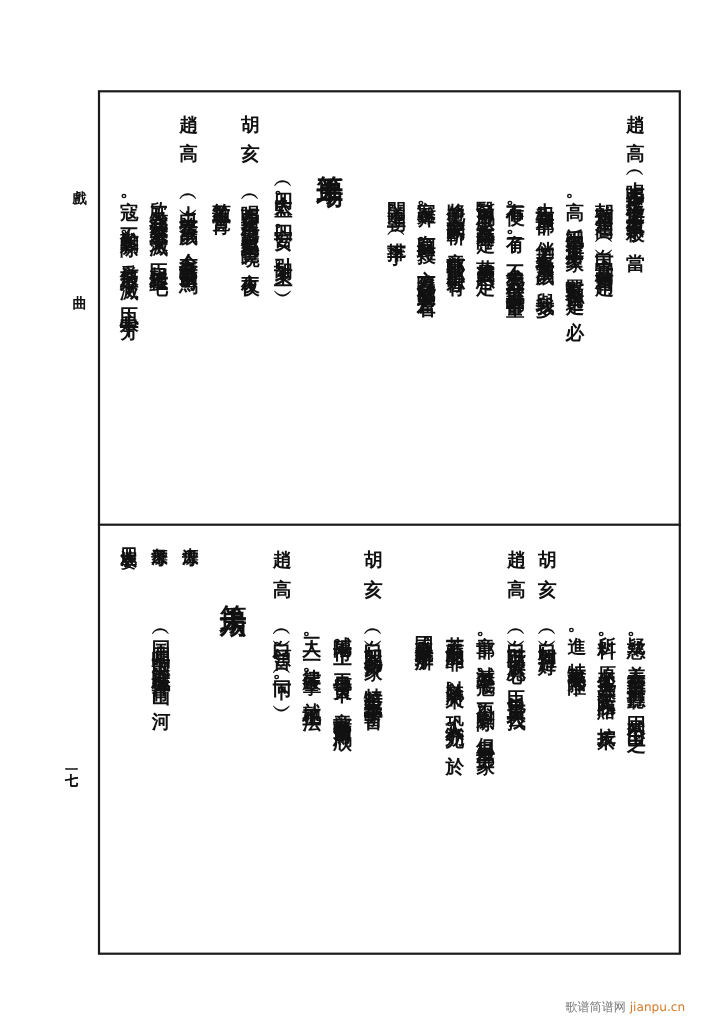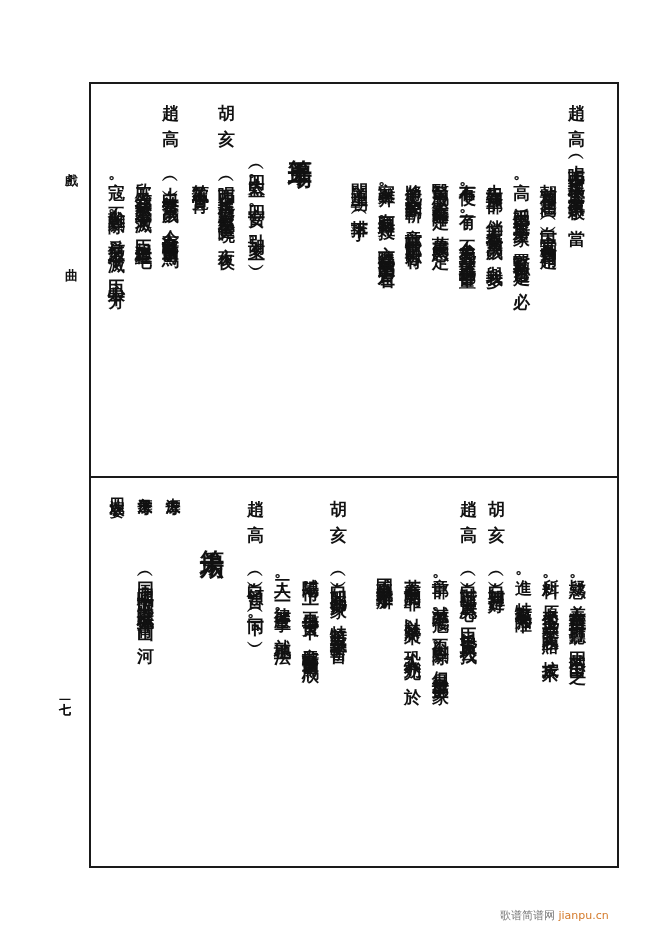--- a/index.html
+++ b/index.html
@@ -11,21 +11,21 @@
   .col { position:absolute; writing-mode:vertical-rl; text-orientation:upright;
          font-size:17px; line-height:22px; letter-spacing:3.2px; white-space:nowrap; font-weight:bold; }
   .speaker { position:absolute; writing-mode:vertical-rl; text-orientation:upright;
              font-size:17px; font-weight:bold; letter-spacing:26px; white-space:nowrap; }
   .title { position:absolute; writing-mode:vertical-rl; text-orientation:upright;
            font-size:24px; font-weight:bold; letter-spacing:2px; white-space:nowrap; }
   .small { position:absolute; writing-mode:vertical-rl; text-orientation:upright;
            font-size:15px; font-weight:bold; letter-spacing:1px; white-space:nowrap; }
   .margin { position:absolute; writing-mode:vertical-rl; text-orientation:upright;
             font-size:13px; font-weight:bold; white-space:nowrap; }
-  .watermark { position:absolute; left:500px; top:908px; font-family:"DejaVu Sans",sans-serif;
+  .watermark { position:absolute; left:514px; top:908px; font-family:"DejaVu Sans",sans-serif;
                font-size:11px; color:#777; white-space:nowrap; }
   .watermark .url { color:#d47a2a; }
 </style>
 </head>
 <body>
 
 <div class="frame"></div>
 <div class="divider"></div>
 
 <div class="margin" style="left:62px;top:163px;">戲</div>

